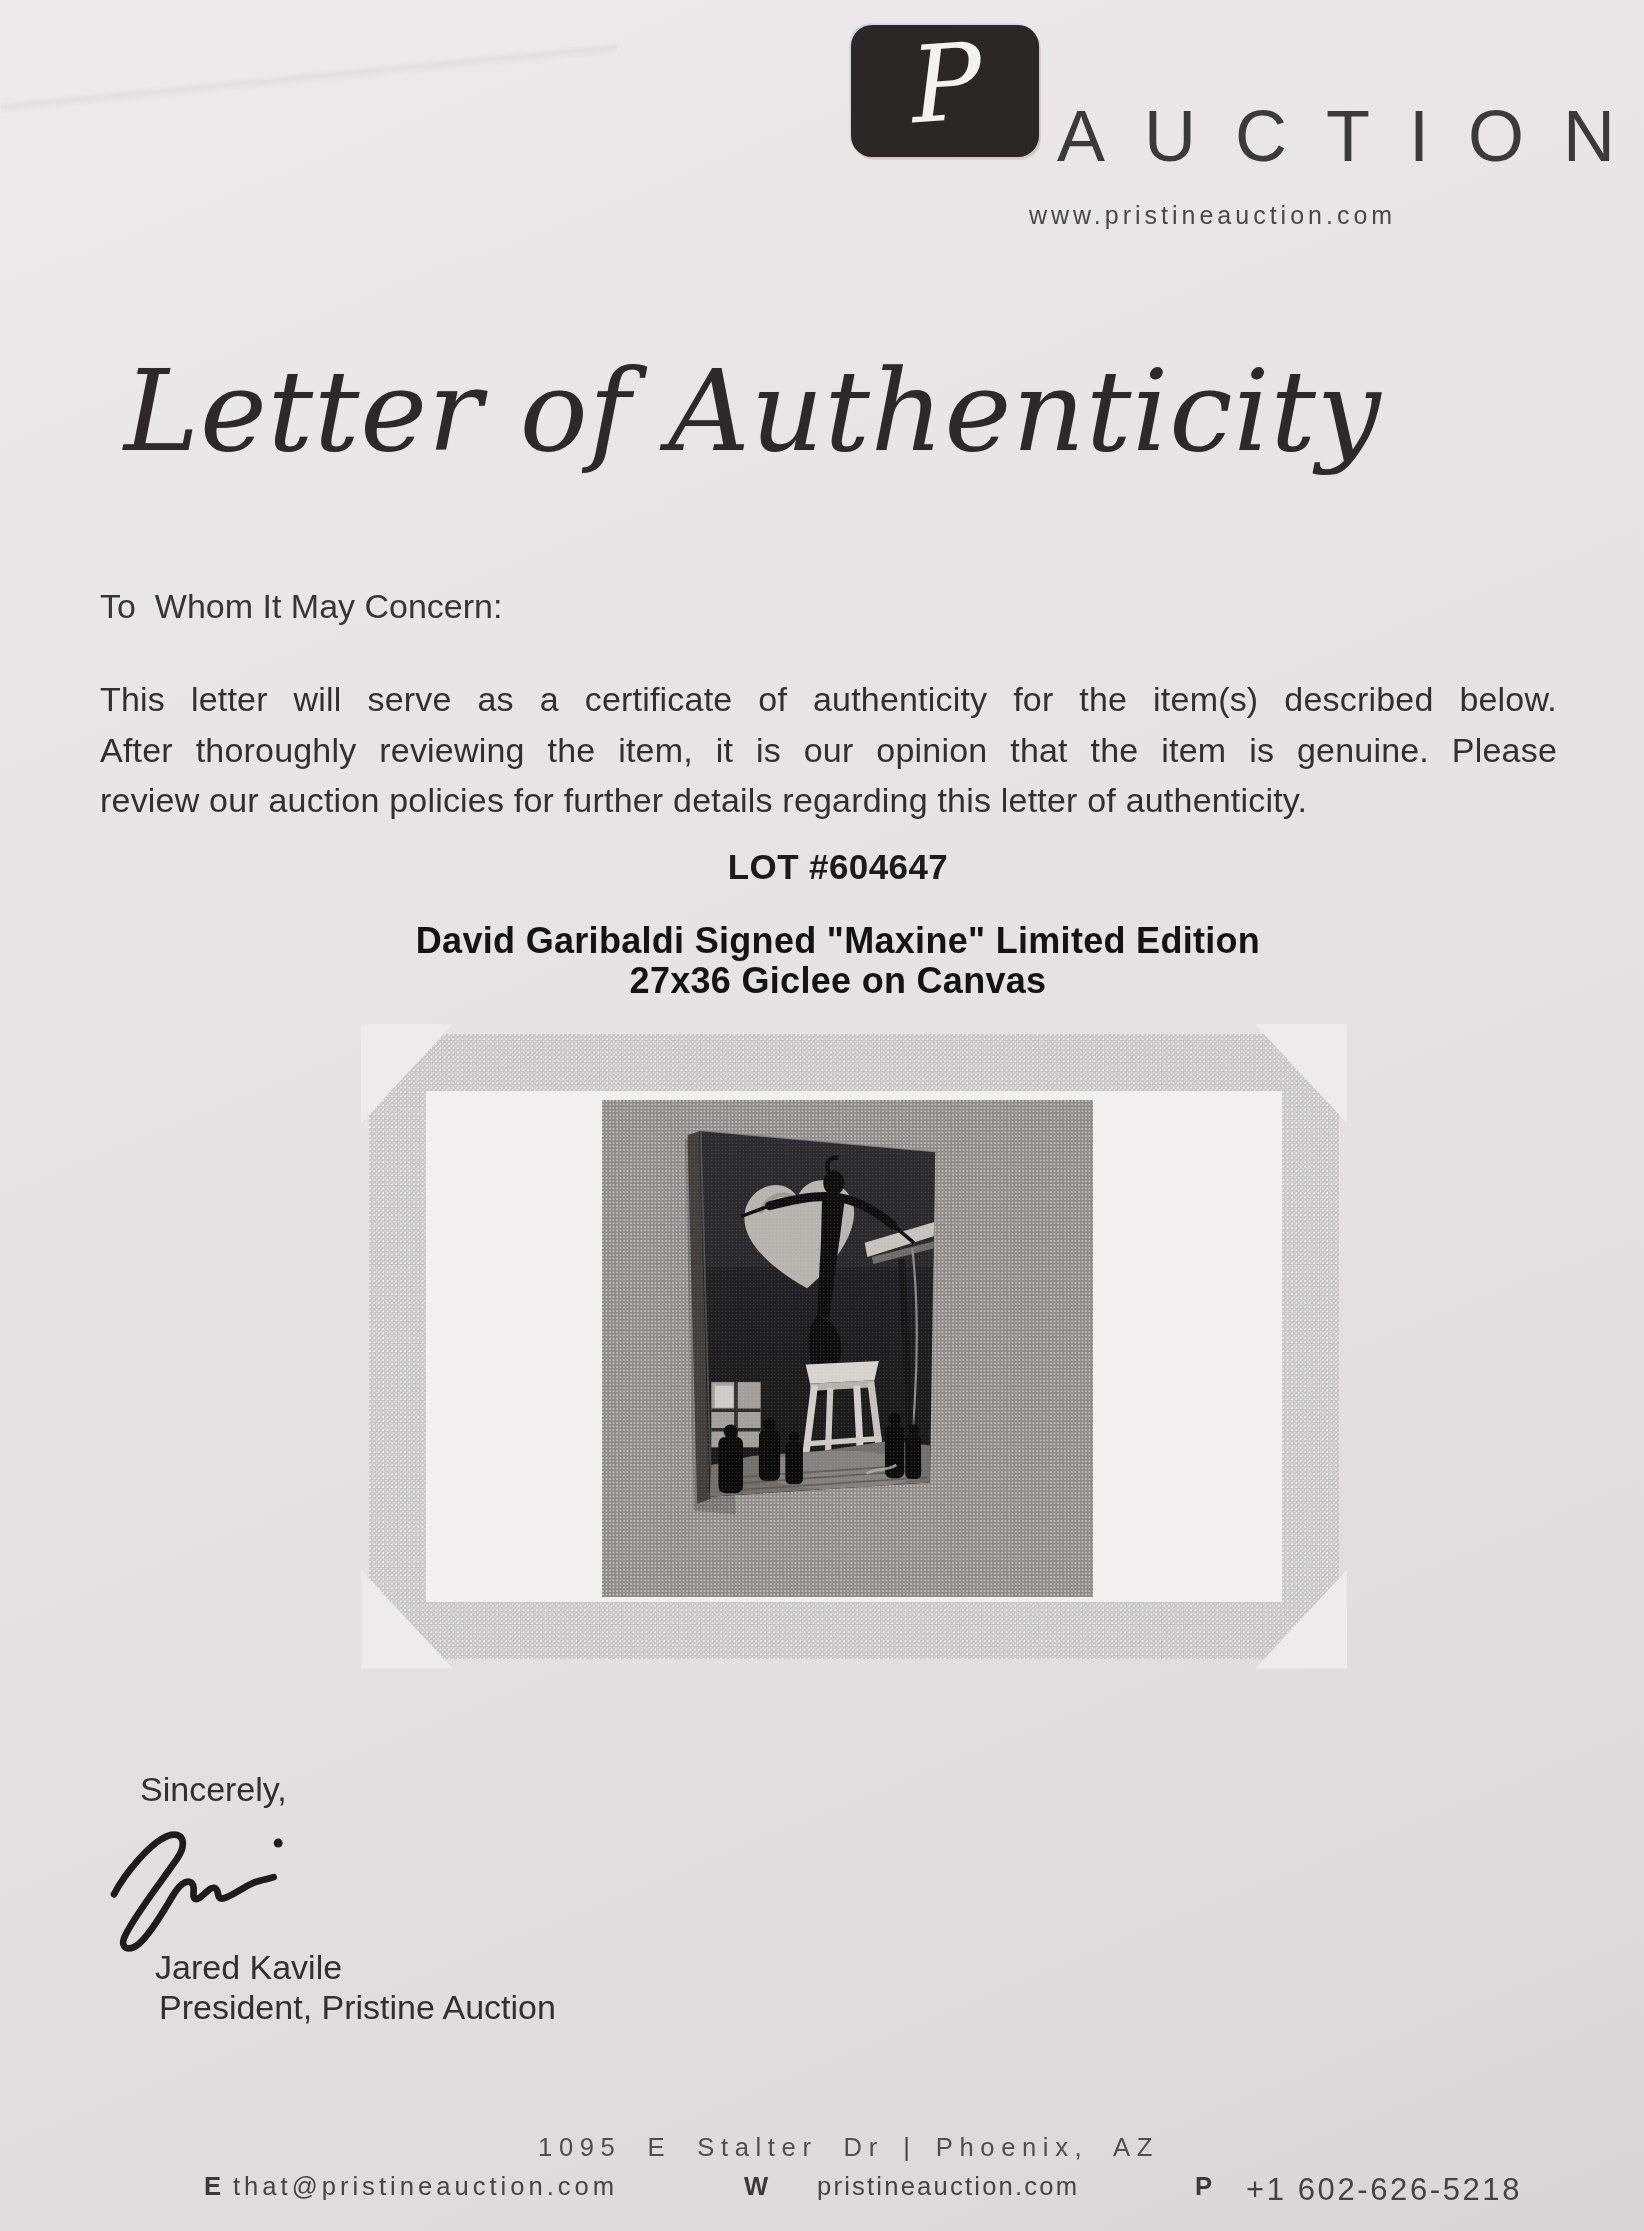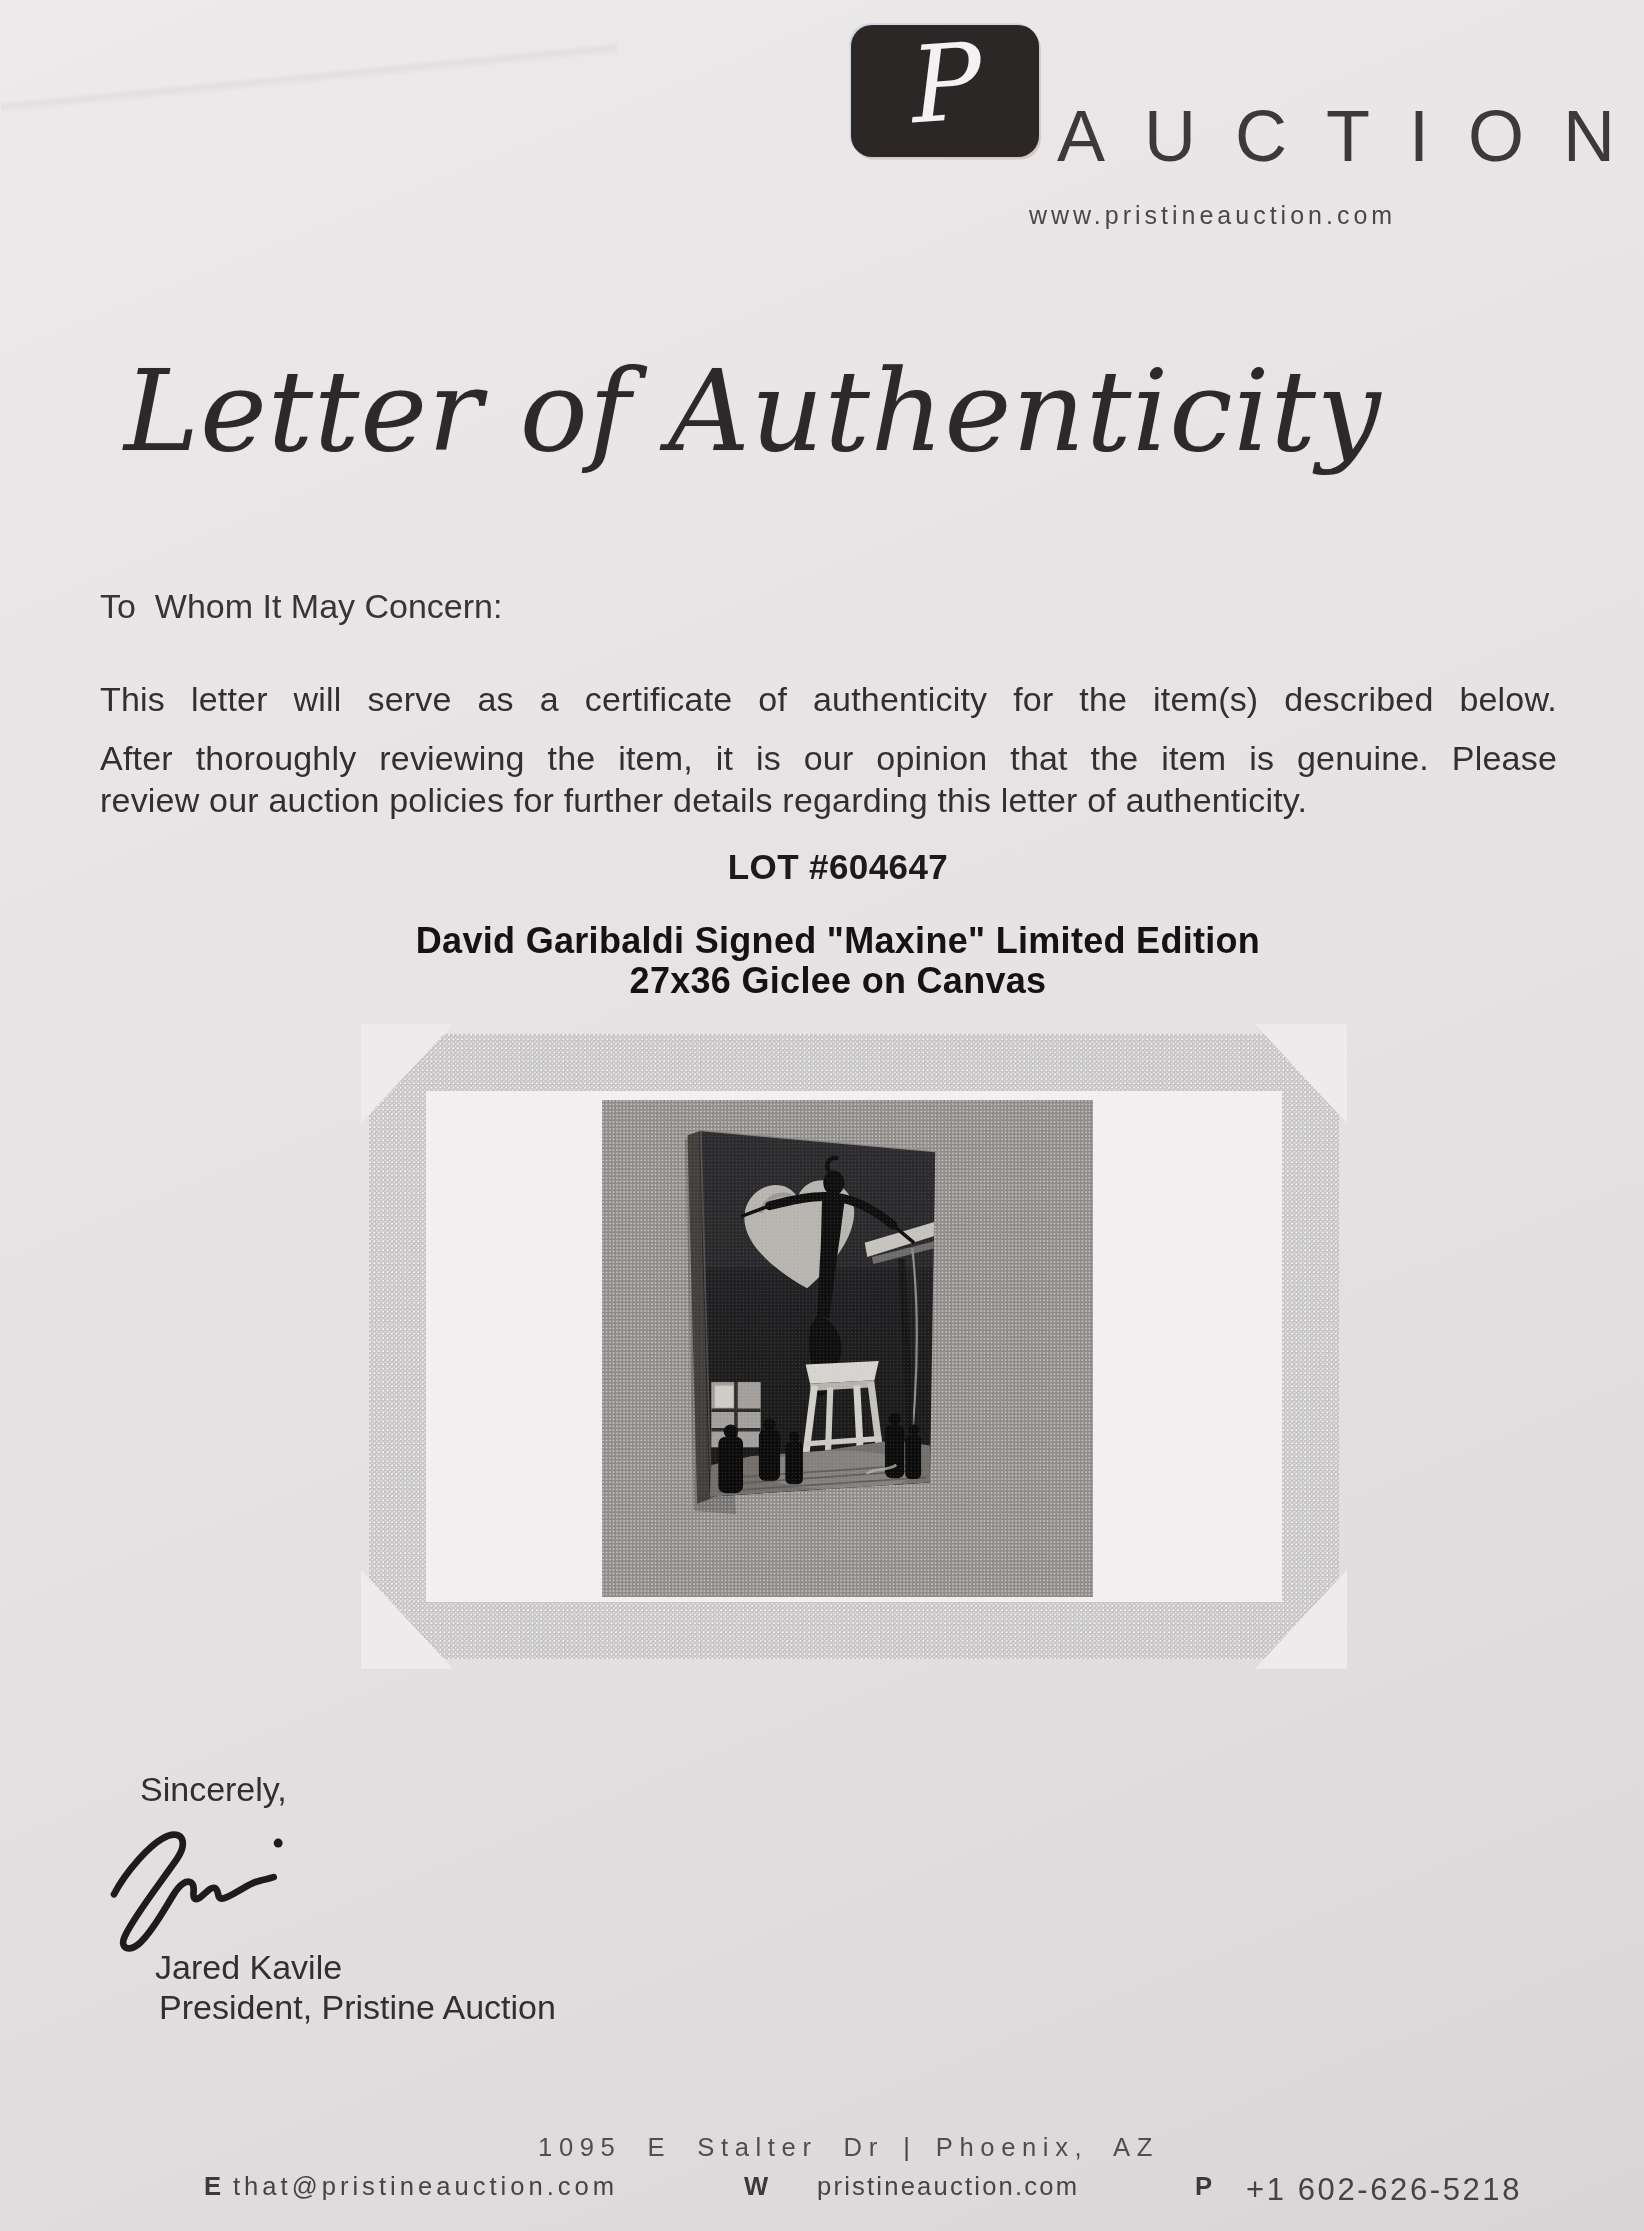--- a/index.html
+++ b/index.html
@@ -55,21 +55,21 @@
   
   .salutation{
     position:absolute;left:100px;top:586px;
     font-size:34px;line-height:1.2;color:#393537;white-space:pre;
   }
   .body-line{
     position:absolute;left:100px;width:1457px;
     font-size:34px;line-height:1.2;color:#332f31;letter-spacing:0.2px;
   }
   .body-line.justify{text-align:justify;text-align-last:justify;}
-  .bl1{top:679px;} .bl2{top:730px;margin-top:8px;} .bl3{top:780px;}
+  .bl1{top:679px;} .bl2{top:730px;} .bl3{top:780px;}
   .lot-number{
     position:absolute;left:16px;top:847px;width:1644px;text-align:center;
     font-size:35px;font-weight:700;color:#1d1a1b;letter-spacing:0.4px;
   }
   .item-line{
     position:absolute;left:16px;width:1644px;text-align:center;
     font-size:36px;line-height:1;font-weight:700;color:#151213;letter-spacing:0.3px;
   }
   .it1{top:923px;} .it2{top:963px;}
   

